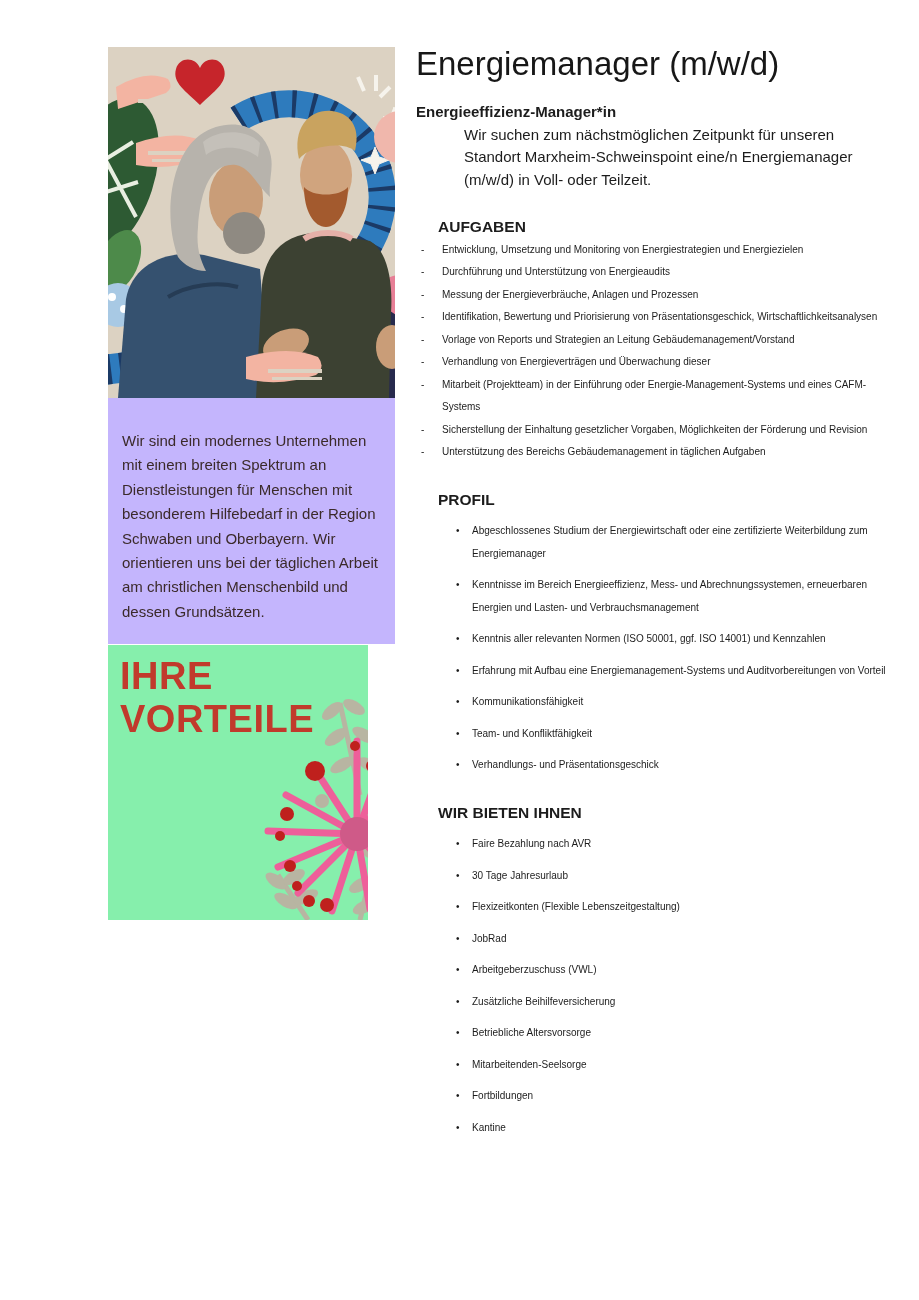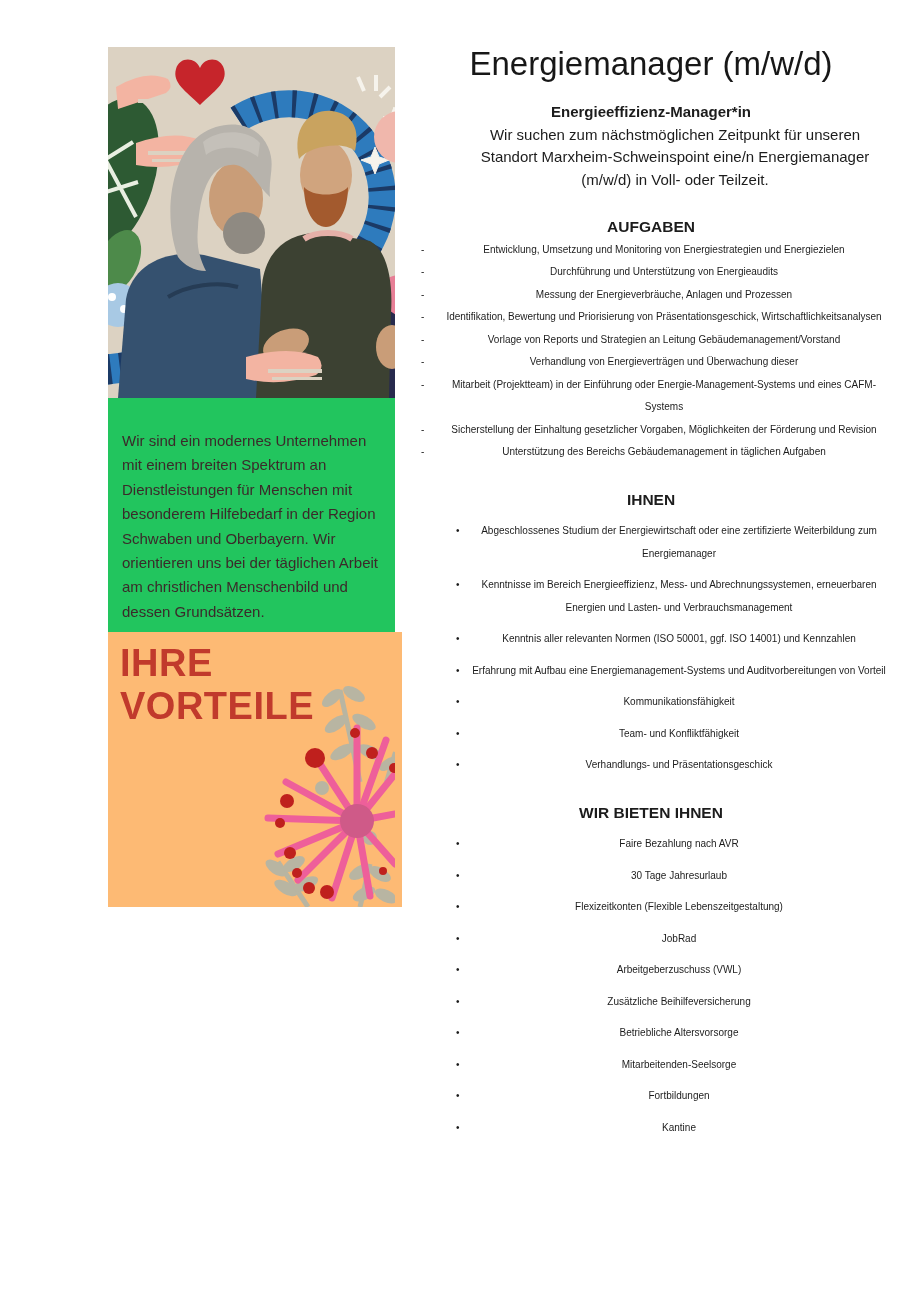--- a/index.html
+++ b/index.html
@@ -8,40 +8,40 @@
     position:relative; width:919px; height:1300px; background:#ffffff;
     font-family:"Liberation Sans", sans-serif; color:#1c1c1c; overflow:hidden;
   }
   
   .photo {
     position:absolute; left:108px; top:47px; width:287px; height:351px; overflow:hidden;
   }
   .photo svg { display:block; }
   .about-box {
     position:absolute; left:108px; top:398px; width:287px; height:246px;
-    background:#22c55e; color:#3b2a2a;
+    background:#c4b5fd; color:#3b2a2a;
     padding:31px 13px 0 14px;
     font-size:15px; line-height:24.4px;
   }
   .benefits-box {
-    position:absolute; left:108px; top:632px; width:294px; height:275px;
-    background:#fdba74; overflow:hidden;
+    position:absolute; left:108px; top:645px; width:260px; height:275px;
+    background:#86efac; overflow:hidden;
   }
   .benefits-box svg { position:absolute; left:0; top:0; }
   .benefits-heading {
     position:absolute; left:12px; top:10px;
     font-size:38px; line-height:43px; font-weight:700; color:#c13a2c;
     letter-spacing:0.5px;
   }
   
-  .content { position:absolute; left:416px; top:44px; width:470px;text-align:center; }
+  .content { position:absolute; left:416px; top:44px; width:470px; }
   .doc-title { font-size:33px; font-weight:400; line-height:40px; color:#171717; margin-bottom:17px; }
   .subtitle { font-size:15px; font-weight:700; line-height:22.5px; }
   .intro { font-size:15px; line-height:22.5px;margin-left:48px; }
-  .section-heading { font-size:15.5px; font-weight:700; line-height:22.5px; margin-top:25px; }
+  .section-heading { font-size:15.5px; font-weight:700; line-height:22.5px; margin-top:25px;margin-left:22px; }
   ul { list-style:none; font-size:10px; line-height:22.5px; }
   ul.dash-list li { position:relative; padding-left:26px; }
   ul.dash-list li::before { content:"-"; position:absolute; left:5px; }
   ul.bullet-list li { position:relative; padding-left:56px;margin-top:9px; }
   ul.bullet-list li::before { content:"\2022"; position:absolute; left:40px; }
 </style>
 </head>
 <body>
 
 <div class="page">
@@ -208,21 +208,21 @@
       <li>Durchführung und Unterstützung von Energieaudits</li>
       <li>Messung der Energieverbräuche, Anlagen und Prozessen</li>
       <li>Identifikation, Bewertung und Priorisierung von Präsentationsgeschick, Wirtschaftlichkeitsanalysen</li>
       <li>Vorlage von Reports und Strategien an Leitung Gebäudemanagement/Vorstand</li>
       <li>Verhandlung von Energieverträgen und Überwachung dieser</li>
       <li>Mitarbeit (Projektteam) in der Einführung oder Energie-Management-Systems und eines CAFM-Systems</li>
       <li>Sicherstellung der Einhaltung gesetzlicher Vorgaben, Möglichkeiten der Förderung und Revision</li>
       <li>Unterstützung des Bereichs Gebäudemanagement in täglichen Aufgaben</li>
     </ul>
 
-    <div class="section-heading">IHNEN</div>
+    <div class="section-heading">PROFIL</div>
     <ul class="bullet-list">
       <li>Abgeschlossenes Studium der Energiewirtschaft oder eine zertifizierte Weiterbildung zum Energiemanager</li>
       <li>Kenntnisse im Bereich Energieeffizienz, Mess- und Abrechnungssystemen, erneuerbaren Energien und Lasten- und Verbrauchsmanagement</li>
       <li>Kenntnis aller relevanten Normen (ISO 50001, ggf. ISO 14001) und Kennzahlen</li>
       <li>Erfahrung mit Aufbau eine Energiemanagement-Systems und Auditvorbereitungen von Vorteil</li>
       <li>Kommunikationsfähigkeit</li>
       <li>Team- und Konfliktfähigkeit</li>
       <li>Verhandlungs- und Präsentationsgeschick</li>
     </ul>
 

